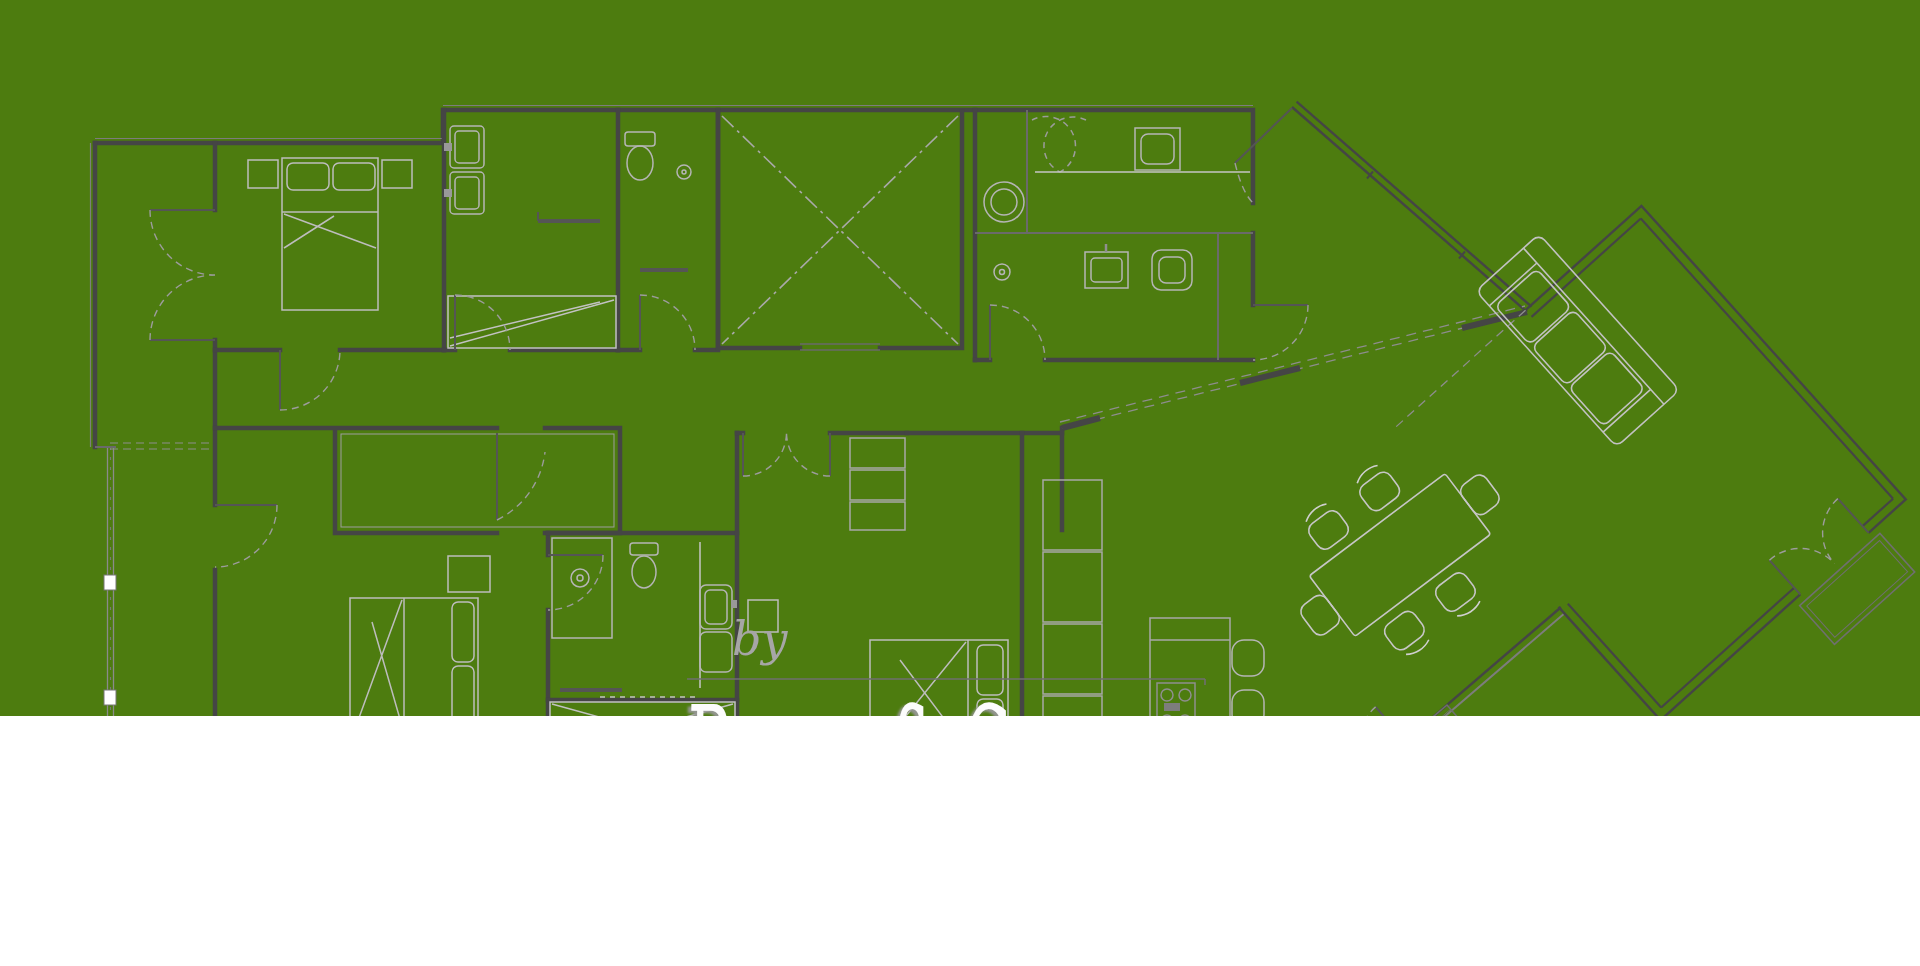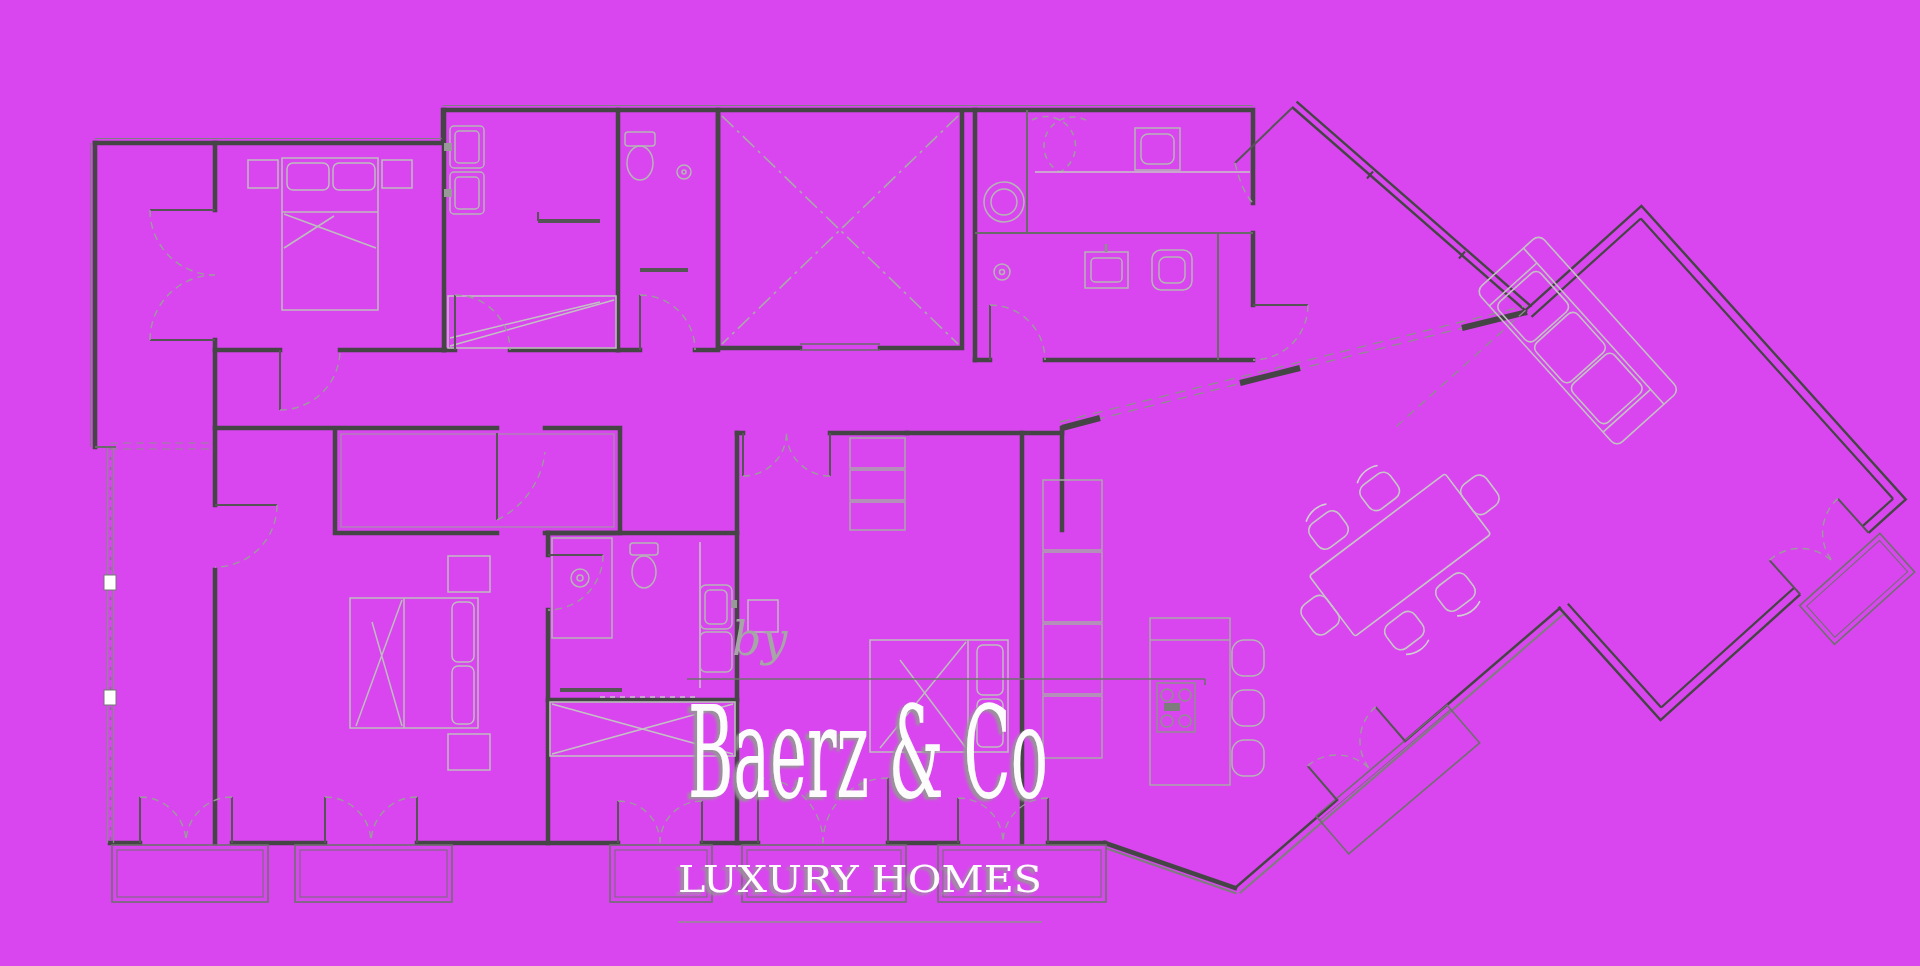--- a/index.html
+++ b/index.html
@@ -1,17 +1,17 @@
 <!DOCTYPE html>
 <html><head>
 <meta charset="utf-8">
 <style>
   html,body{margin:0;padding:0;background:#ffffff;}
   body{font-family:"Liberation Sans",sans-serif;}
-  .stage{position:relative;width:1920px;height:966px;background:#d946ef;overflow:hidden;}
+  .stage{position:relative;width:1920px;height:716px;background:#4d7c0f;overflow:hidden;}
   svg{display:block;}
   .brand-text{font-family:"DejaVu Serif","Liberation Serif",serif;}
 </style>
 </head>
 <body>
 
 <div class="stage">
 <svg width="1920" height="966" viewBox="0 0 1920 966">
   <defs>
     <filter id="emboss" x="-20%" y="-20%" width="150%" height="160%">

